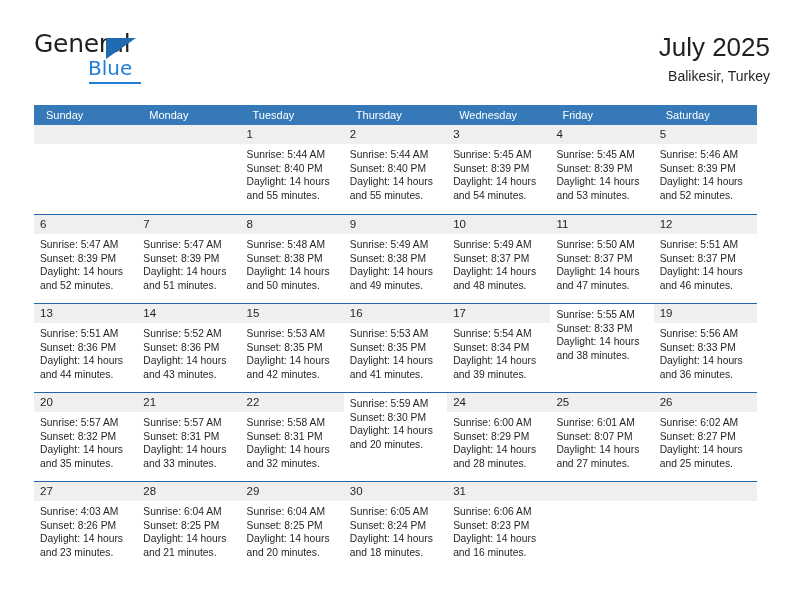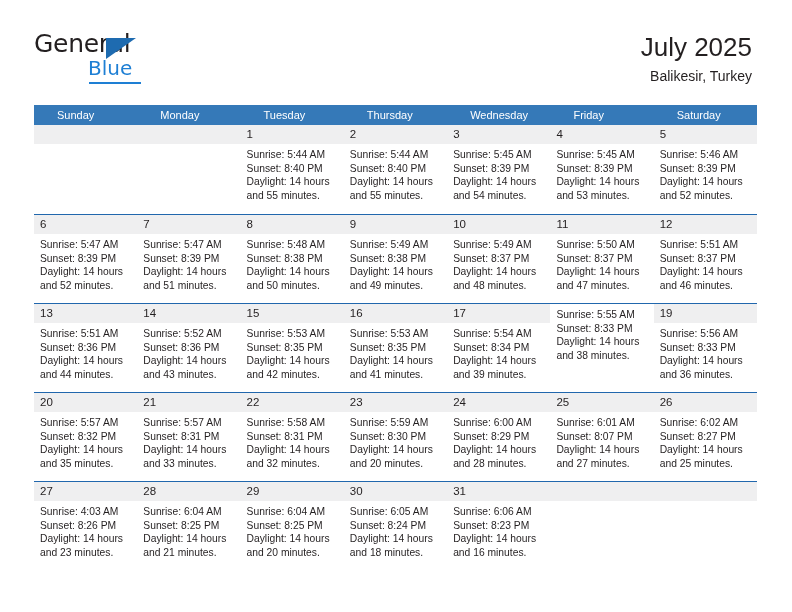--- a/index.html
+++ b/index.html
@@ -19,21 +19,21 @@
     width: 792px;
     height: 612px;
     box-sizing: border-box;
   }
 
   
   .header {
     position: absolute;
     left: 34px;
     top: 30px;
-    right: 40px;
+    right: 22px;
     height: 68px;
   }
   .logo {
     position: absolute;
     left: 0;
     top: 0;
     width: 140px;
     height: 58px;
   }
   .logo-general {
@@ -104,21 +104,21 @@
     display: flex;
     background: #3579b8;
     height: 20px;
   }
   .cal-head .hcell {
     flex: 1 1 0;
     min-width: 0;
     color: #ffffff;
     font-size: 11px;
     line-height: 20px;
-    padding-left: 23px;
+    padding-left: 12px;
     box-sizing: border-box;
     white-space: nowrap;
     overflow: hidden;
   }
 
   .week {
     display: flex;
     border-top: 1.6px solid #2167ad;
     height: 89px;
     box-sizing: border-box;
@@ -388,21 +388,20 @@
           <div class="cell">
             <div class="daynum-band">22</div>
             <div class="details">
               <div>Sunrise: 5:58 AM</div>
               <div>Sunset: 8:31 PM</div>
               <div>Daylight: 14 hours</div>
               <div>and 32 minutes.</div>
             </div>
           </div>
           <div class="cell">
-            <div class="daynum-band">23</div>
             <div class="details">
               <div>Sunrise: 5:59 AM</div>
               <div>Sunset: 8:30 PM</div>
               <div>Daylight: 14 hours</div>
               <div>and 20 minutes.</div>
             </div>
           </div>
           <div class="cell">
             <div class="daynum-band">24</div>
             <div class="details">

